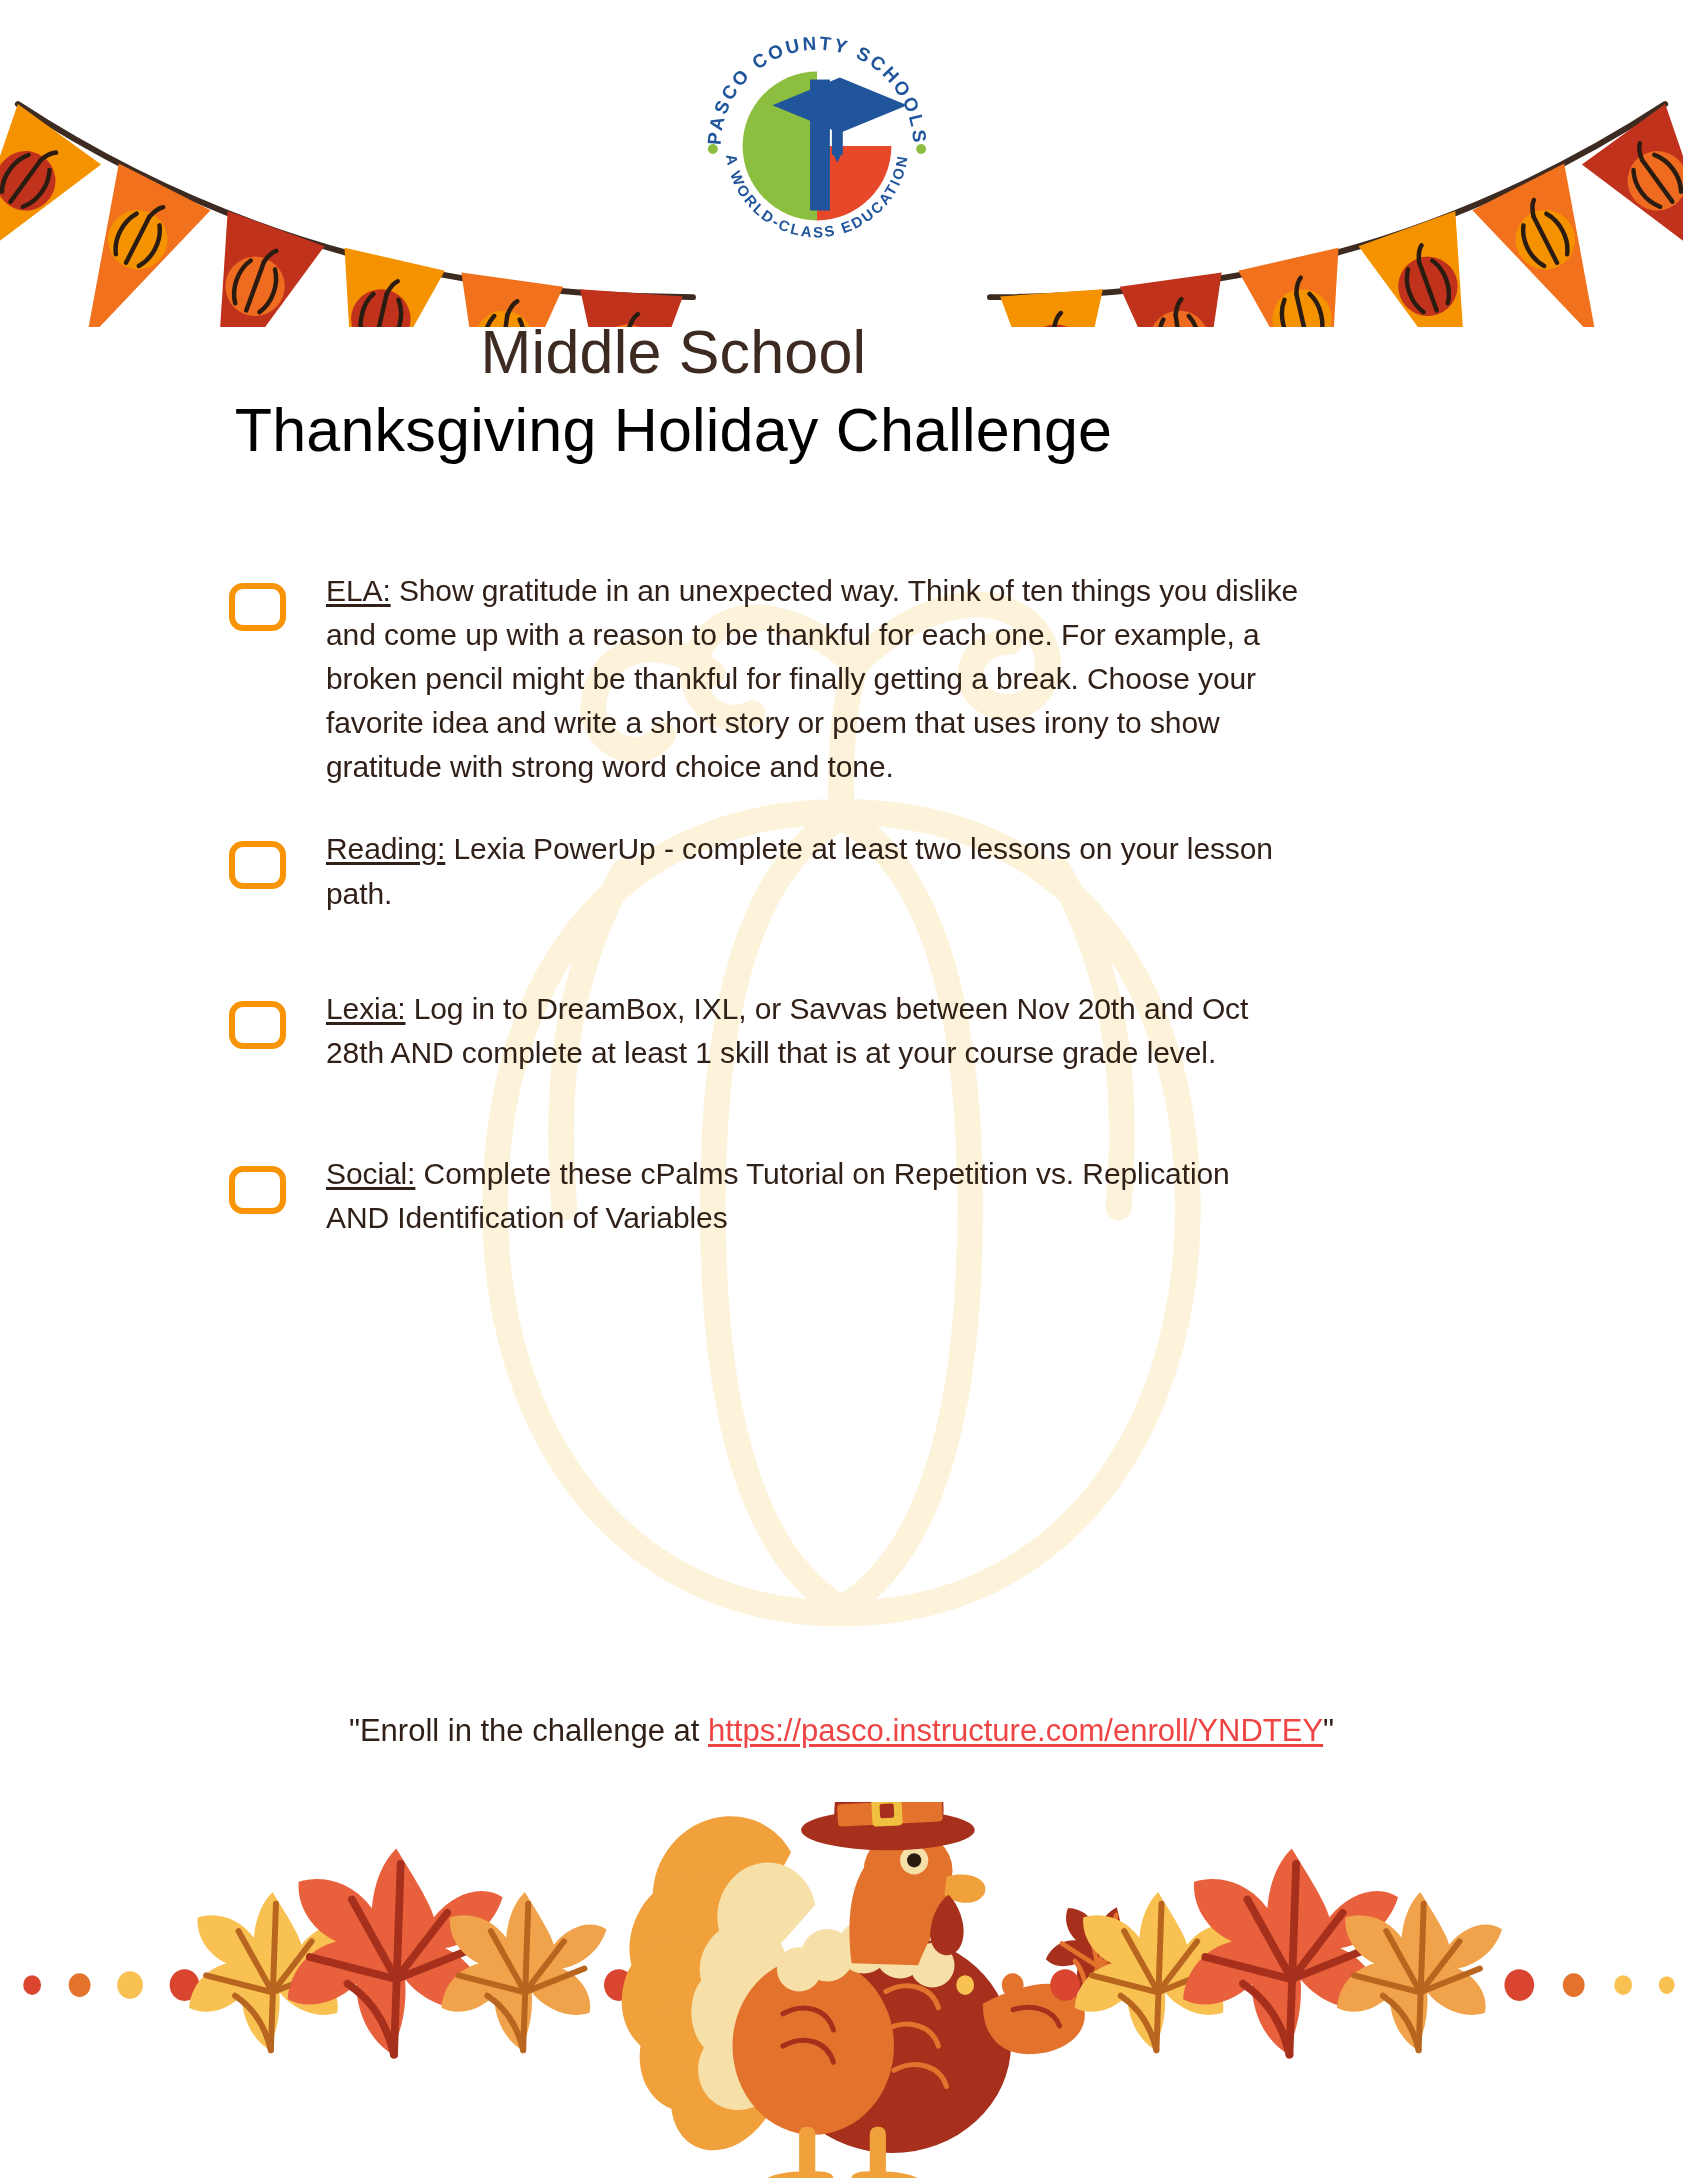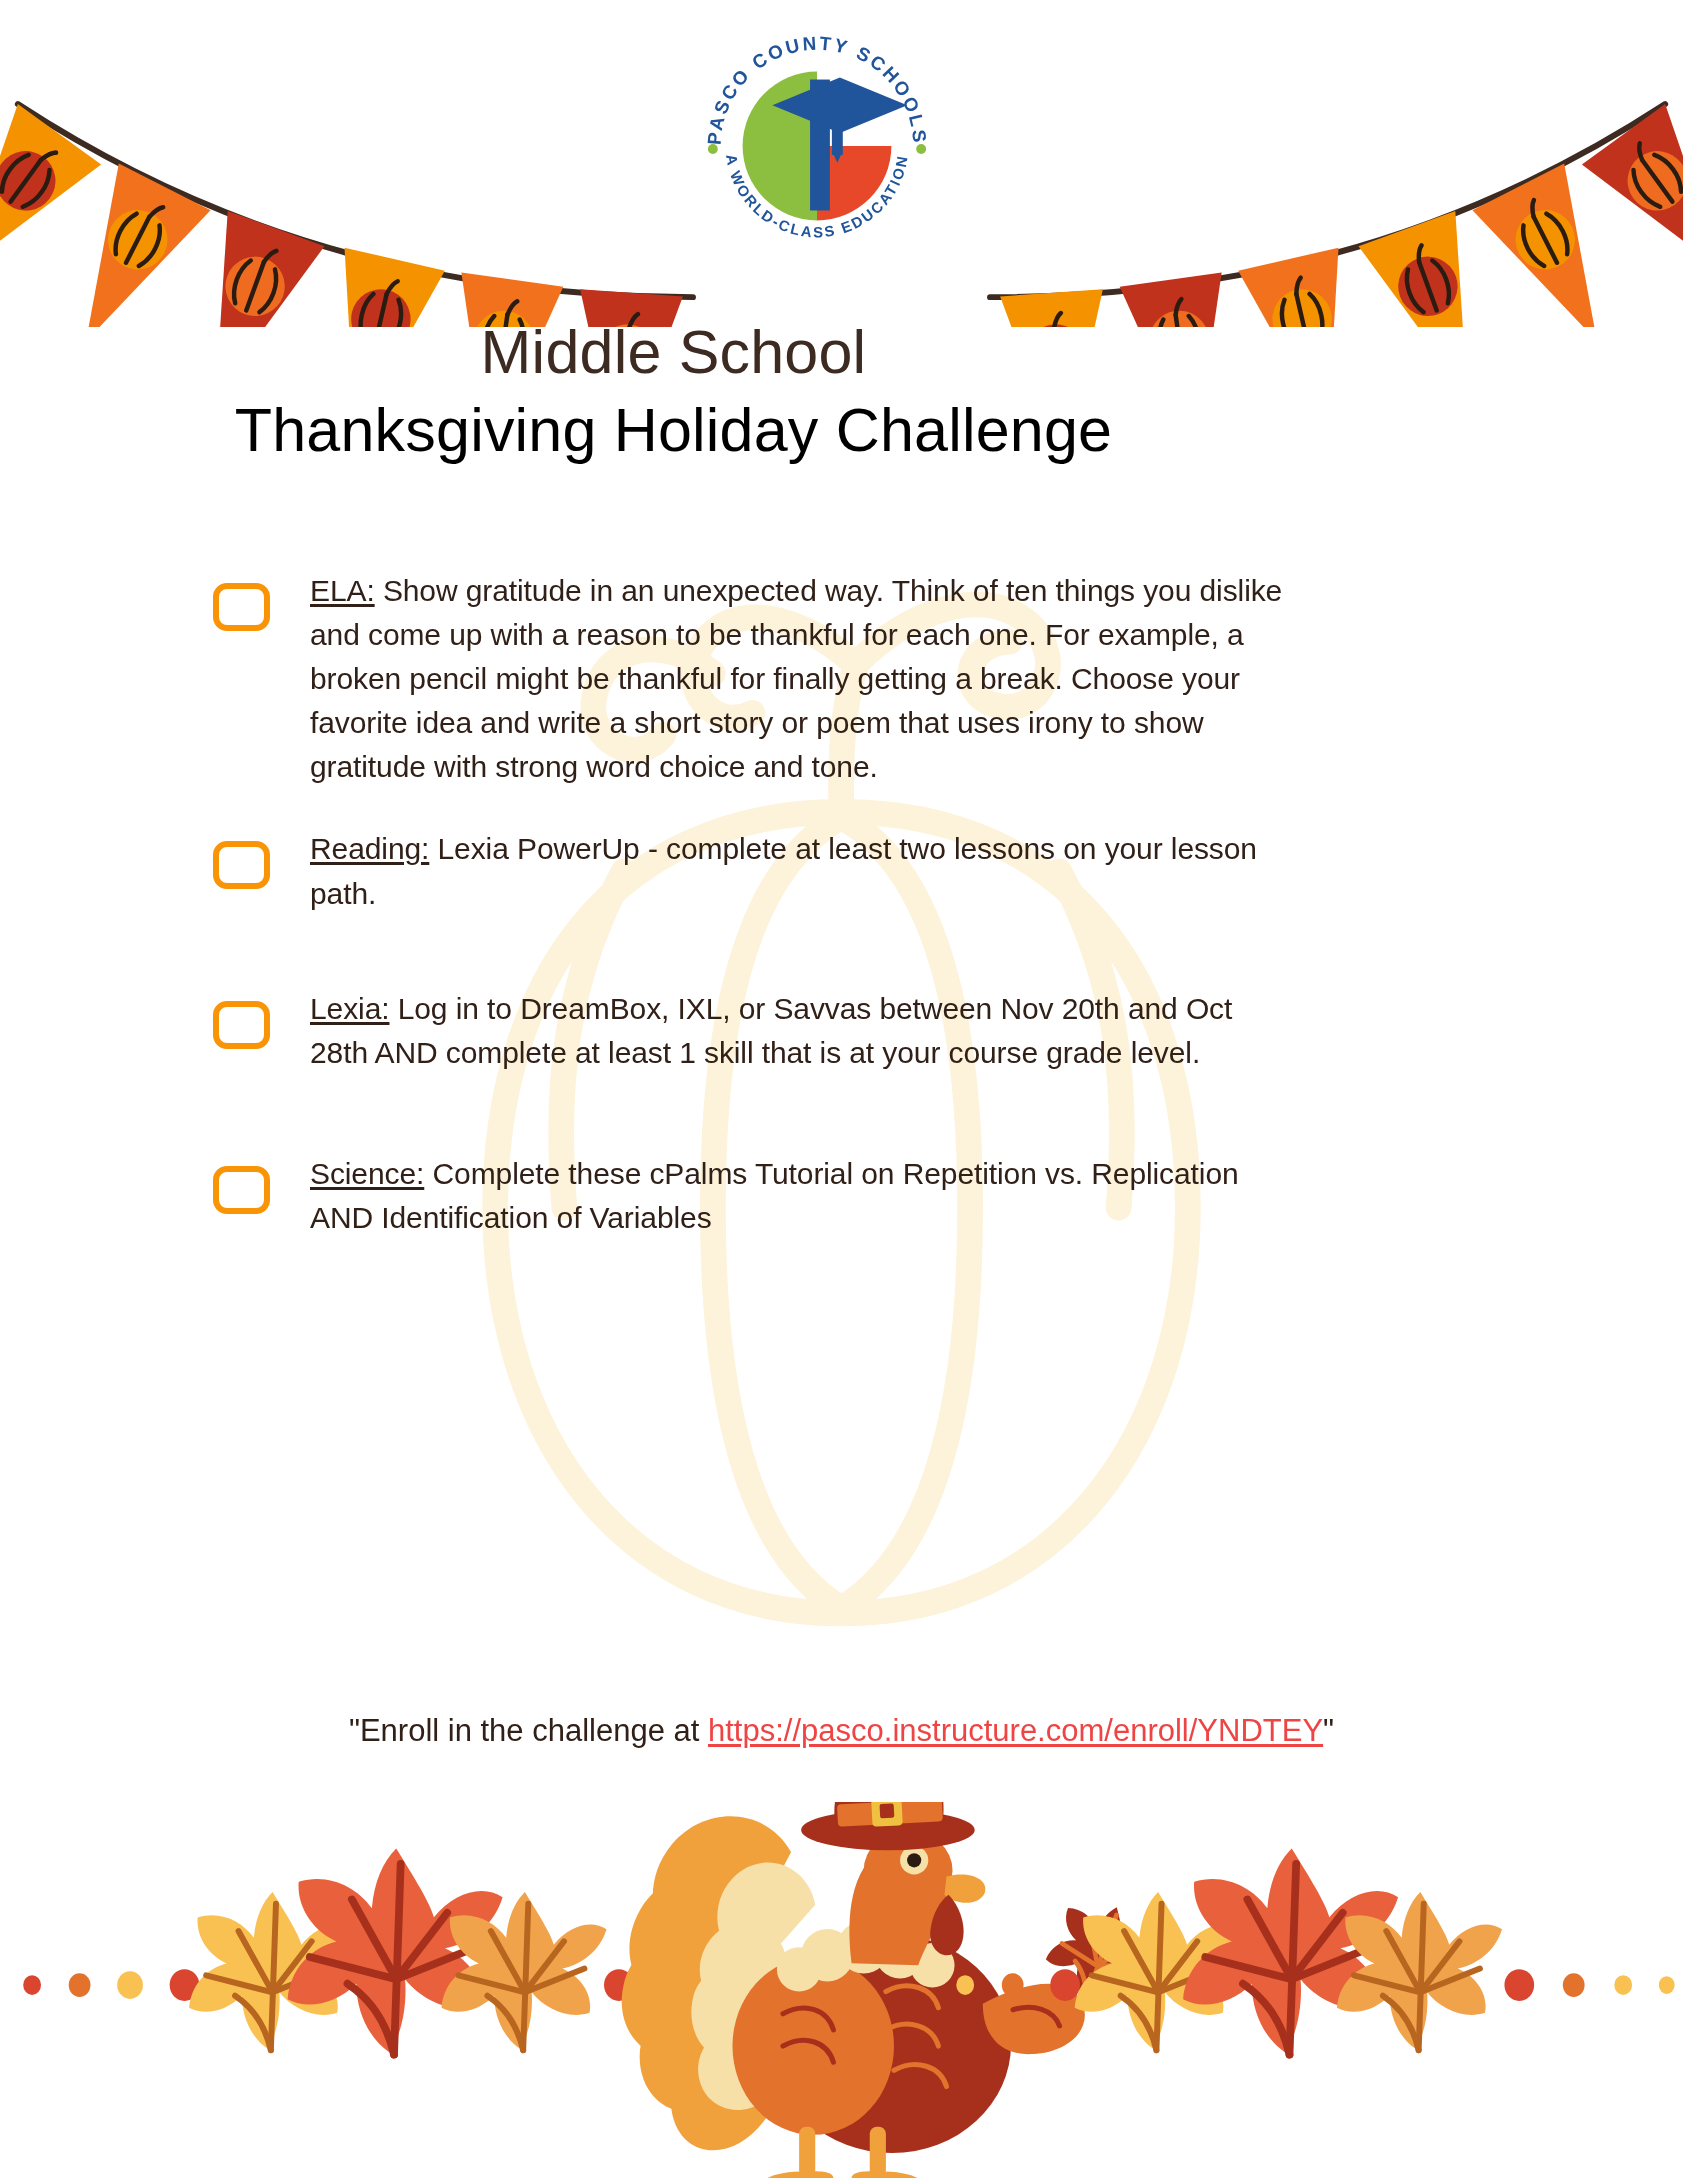--- a/index.html
+++ b/index.html
@@ -77,21 +77,21 @@
     color: #000000;
     font-weight: 400;
     letter-spacing: 0.2px;
     line-height: 1.18;
     margin-top: 6px;
   }
 
   
   .checklist {
     position: absolute;
-    left: 0;
+    left: 16px;
     top: 569px;
     width: 1461px;
     z-index: 4;
     padding-left: 27px;
   }
 
   .task {
     position: relative;
     display: flex;
     align-items: flex-start;
@@ -412,21 +412,21 @@
     <div class="task t-math">
       <div class="checkbox"></div>
       <div class="task-text">
         <span class="lbl">Lexia:</span><span>  Log in to DreamBox, IXL, or Savvas between Nov 20th and Oct 28th AND complete at least 1 skill that is at your course grade level.</span>
       </div>
     </div>
 
     <div class="task t-science">
       <div class="checkbox"></div>
       <div class="task-text">
-        <span class="lbl">Science:</span><span>  Complete these cPalms Tutorial on Repetition vs. Replication AND Identification of Variables</span>
+        <span class="lbl">Social:</span><span>  Complete these cPalms Tutorial on Repetition vs. Replication AND Identification of Variables</span>
       </div>
     </div>
 
 
   </div>
 
   <div class="enroll">
     <span>"Enroll in the challenge at </span><a href="#">https://pasco.instructure.com/enroll/YNDTEY</a><span>"</span>
   </div>
 

